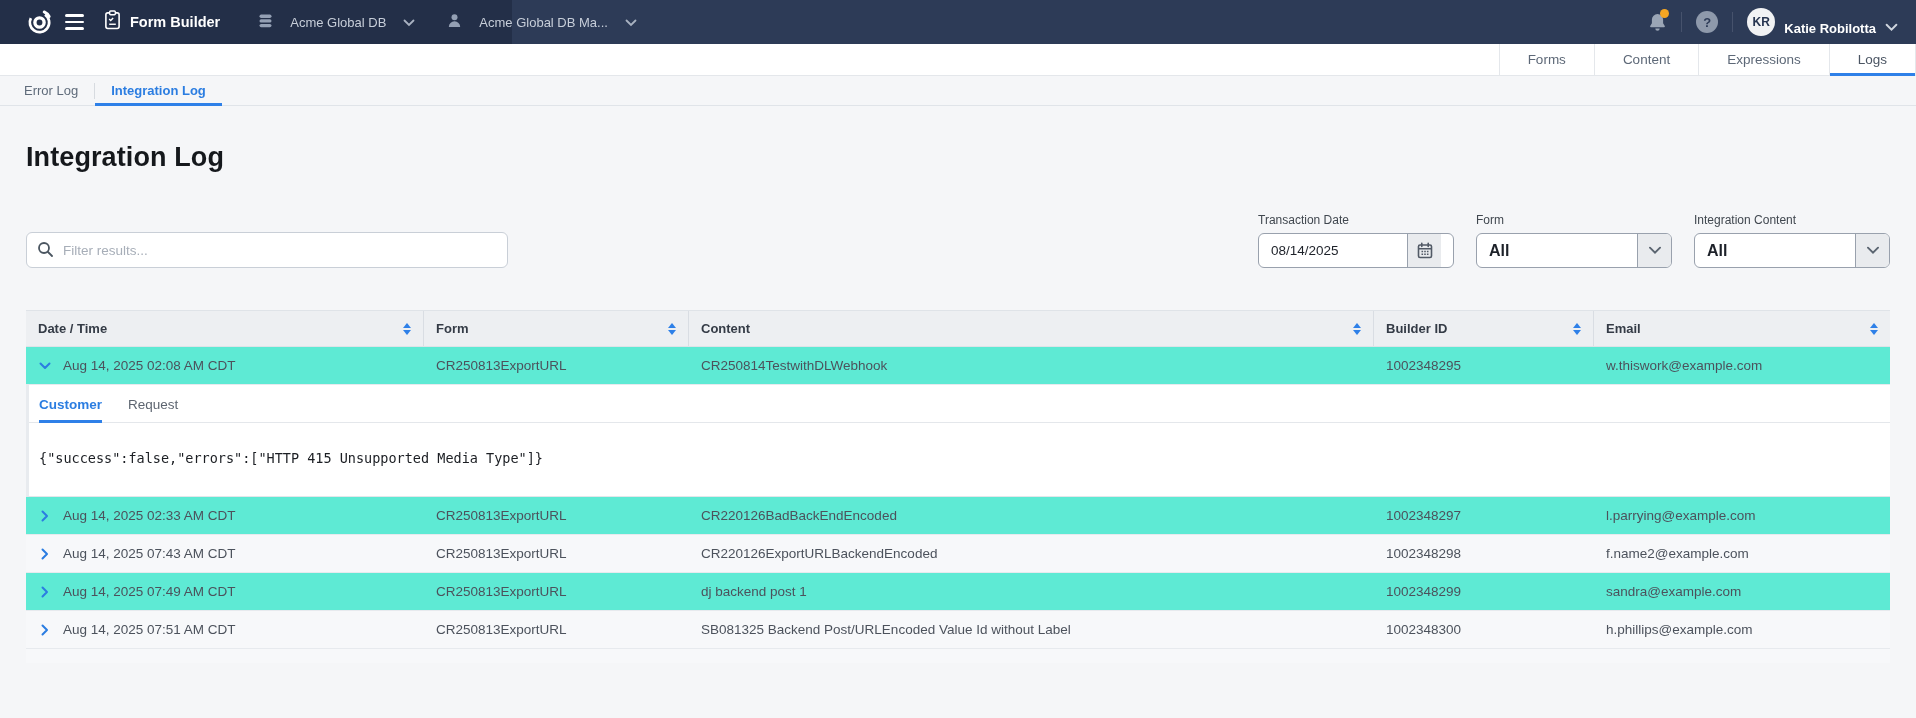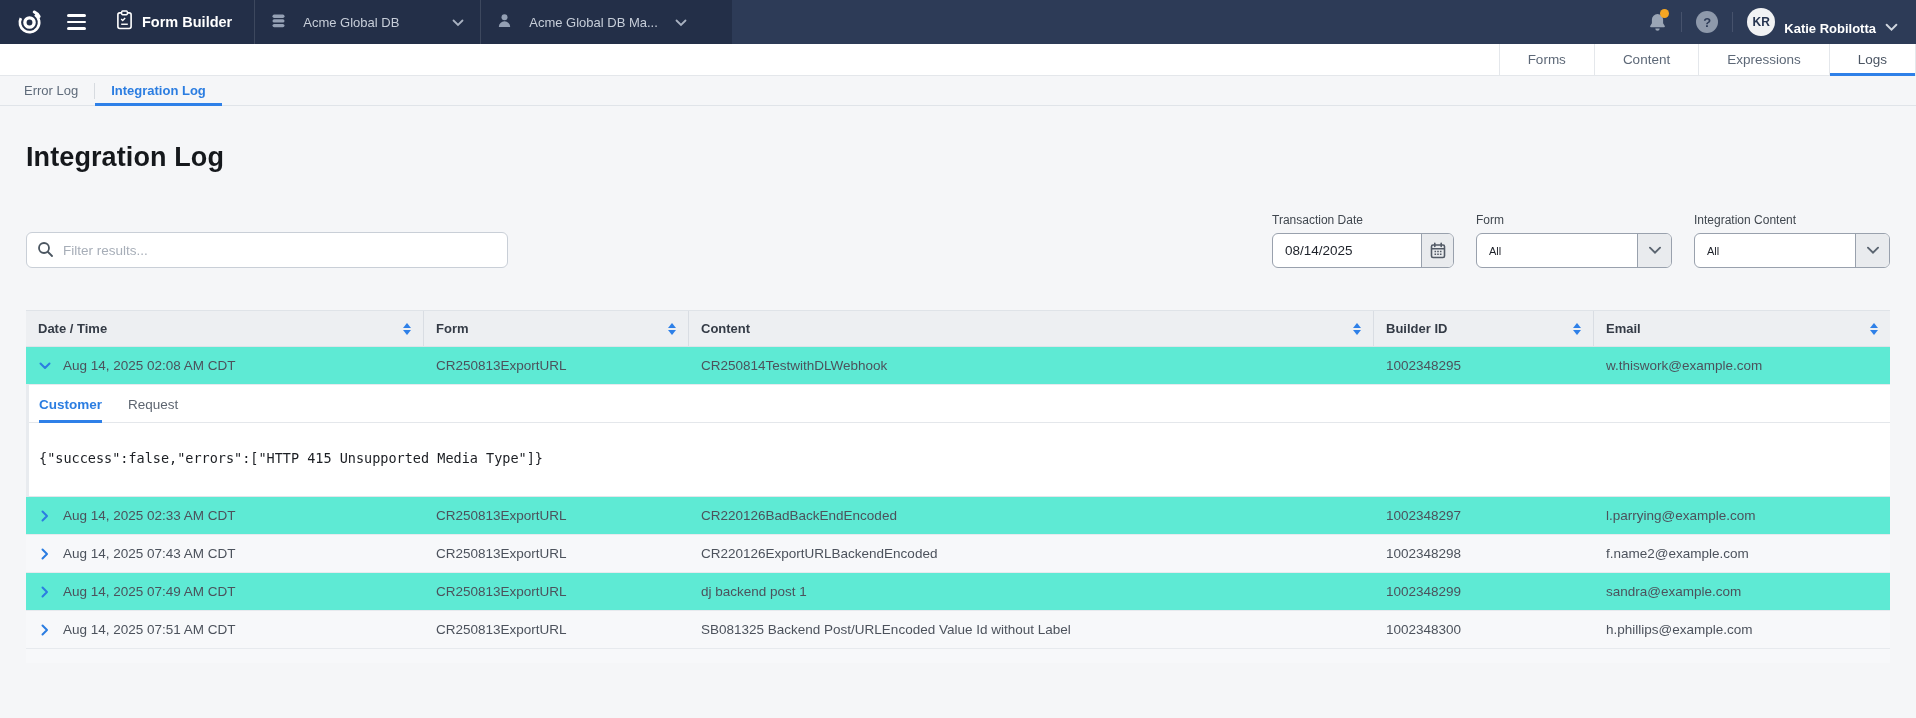--- a/index.html
+++ b/index.html
@@ -1,21 +1,21 @@
 <!DOCTYPE html>
 <html><head>
 <meta charset="utf-8">
 <style>
   * { margin:0; padding:0; box-sizing:border-box; }
   html,body { width:1916px; height:718px; overflow:hidden; }
   body { font-family:"Liberation Sans", sans-serif; background:#f5f6f8; color:#1d2129; }
 
   
   .navbar { height:44px; background:#2d3b57; display:flex; justify-content:space-between; align-items:stretch; }
-  .nav-left { background:#232f48; display:flex; align-items:center; padding:0 0 0 14px; width:732px; }
+  .nav-left { background:#232f48; display:flex; align-items:center; padding:0 0 0 26px; width:512px; }
   .logo { width:30px; height:30px; display:flex; align-items:center; justify-content:center; cursor:pointer; }
   .hamburger { width:40px; margin-left:12px; display:flex; flex-direction:column; gap:4px; align-items:center; cursor:pointer; background:none; border:none; }
   .hamburger span { display:block; width:19px; height:2.5px; background:#fff; border-radius:2px; }
   .app-title-group { display:flex; align-items:center; gap:9px; margin-left:20px; padding-right:22px; }
   .app-title { color:#fff; font-weight:700; font-size:14.5px; white-space:nowrap; }
   .nav-vdivider { width:1px; align-self:stretch; background:rgba(255,255,255,0.12); }
   .nav-select { display:flex; align-items:center; gap:17px; padding:0 16px; cursor:pointer; color:#c7ced9; font-size:13px; }
   .nav-select .lbl { white-space:nowrap; }
   .nav-select.env { width:225px; }
   .nav-select.ctx { width:178px; }
@@ -51,23 +51,23 @@
   .filter-row { margin-top:40px; display:flex; justify-content:space-between; align-items:flex-end; }
   .search-wrap { position:relative; }
   .search-input { width:482px; height:36px; border:1px solid #c9cfd7; border-radius:6px; background:#fff; padding:0 12px 0 36px; font-size:13.5px; font-family:"Liberation Sans",sans-serif; color:#c2410c; outline:none; }
   .search-input::placeholder { color:#a7aeb8; }
   .search-icon { position:absolute; left:11px; top:9px; }
 
   .filters-right { display:flex; gap:22px; align-items:flex-end; }
   .filter-group .f-label { font-size:12px; color:#40474f; margin-bottom:6px; }
   .control { height:35px; border:1px solid #99a1ad; border-radius:6px; background:#fff; display:flex; align-items:stretch; overflow:hidden; }
   .control .val-input { border:none; outline:none; padding:0 12px; font-size:13.5px; color:#1d2129; width:148px; font-family:"Liberation Sans",sans-serif; background:transparent; }
-  .control .val-text { display:flex; align-items:center; padding:0 12px; font-size:11px; color:#1d2129; flex:1; }
+  .control .val-text { display:flex; align-items:center; padding:0 12px; font-size:16px; color:#1d2129; flex:1;font-weight:bold; }
   .control .end-seg { width:34px; background:#e9ebee; border-left:1px solid #99a1ad; display:flex; align-items:center; justify-content:center; cursor:pointer; }
-  .ctrl-date { width:182px; }
+  .ctrl-date { width:196px; }
   .ctrl-select { width:196px; cursor:pointer; }
 
   
   .grid-row { display:grid; grid-template-columns:398fr 265fr 685fr 220fr 296fr; }
   .table { margin-top:42px; }
   .t-head { background:#edeff2; border-top:1px solid #dfe3e8; border-bottom:1px solid #dfe3e8; height:37px; }
   .th { display:flex; align-items:center; justify-content:space-between; padding:0 12px; font-size:13px; font-weight:700; color:#343b46; border-right:1px solid #d9dde3; cursor:pointer; }
   .th:last-child { border-right:none; }
   .sort { display:flex; flex-direction:column; gap:2px; }
   .sort i { display:block; width:0; height:0; border-left:4.5px solid transparent; border-right:4.5px solid transparent; }

